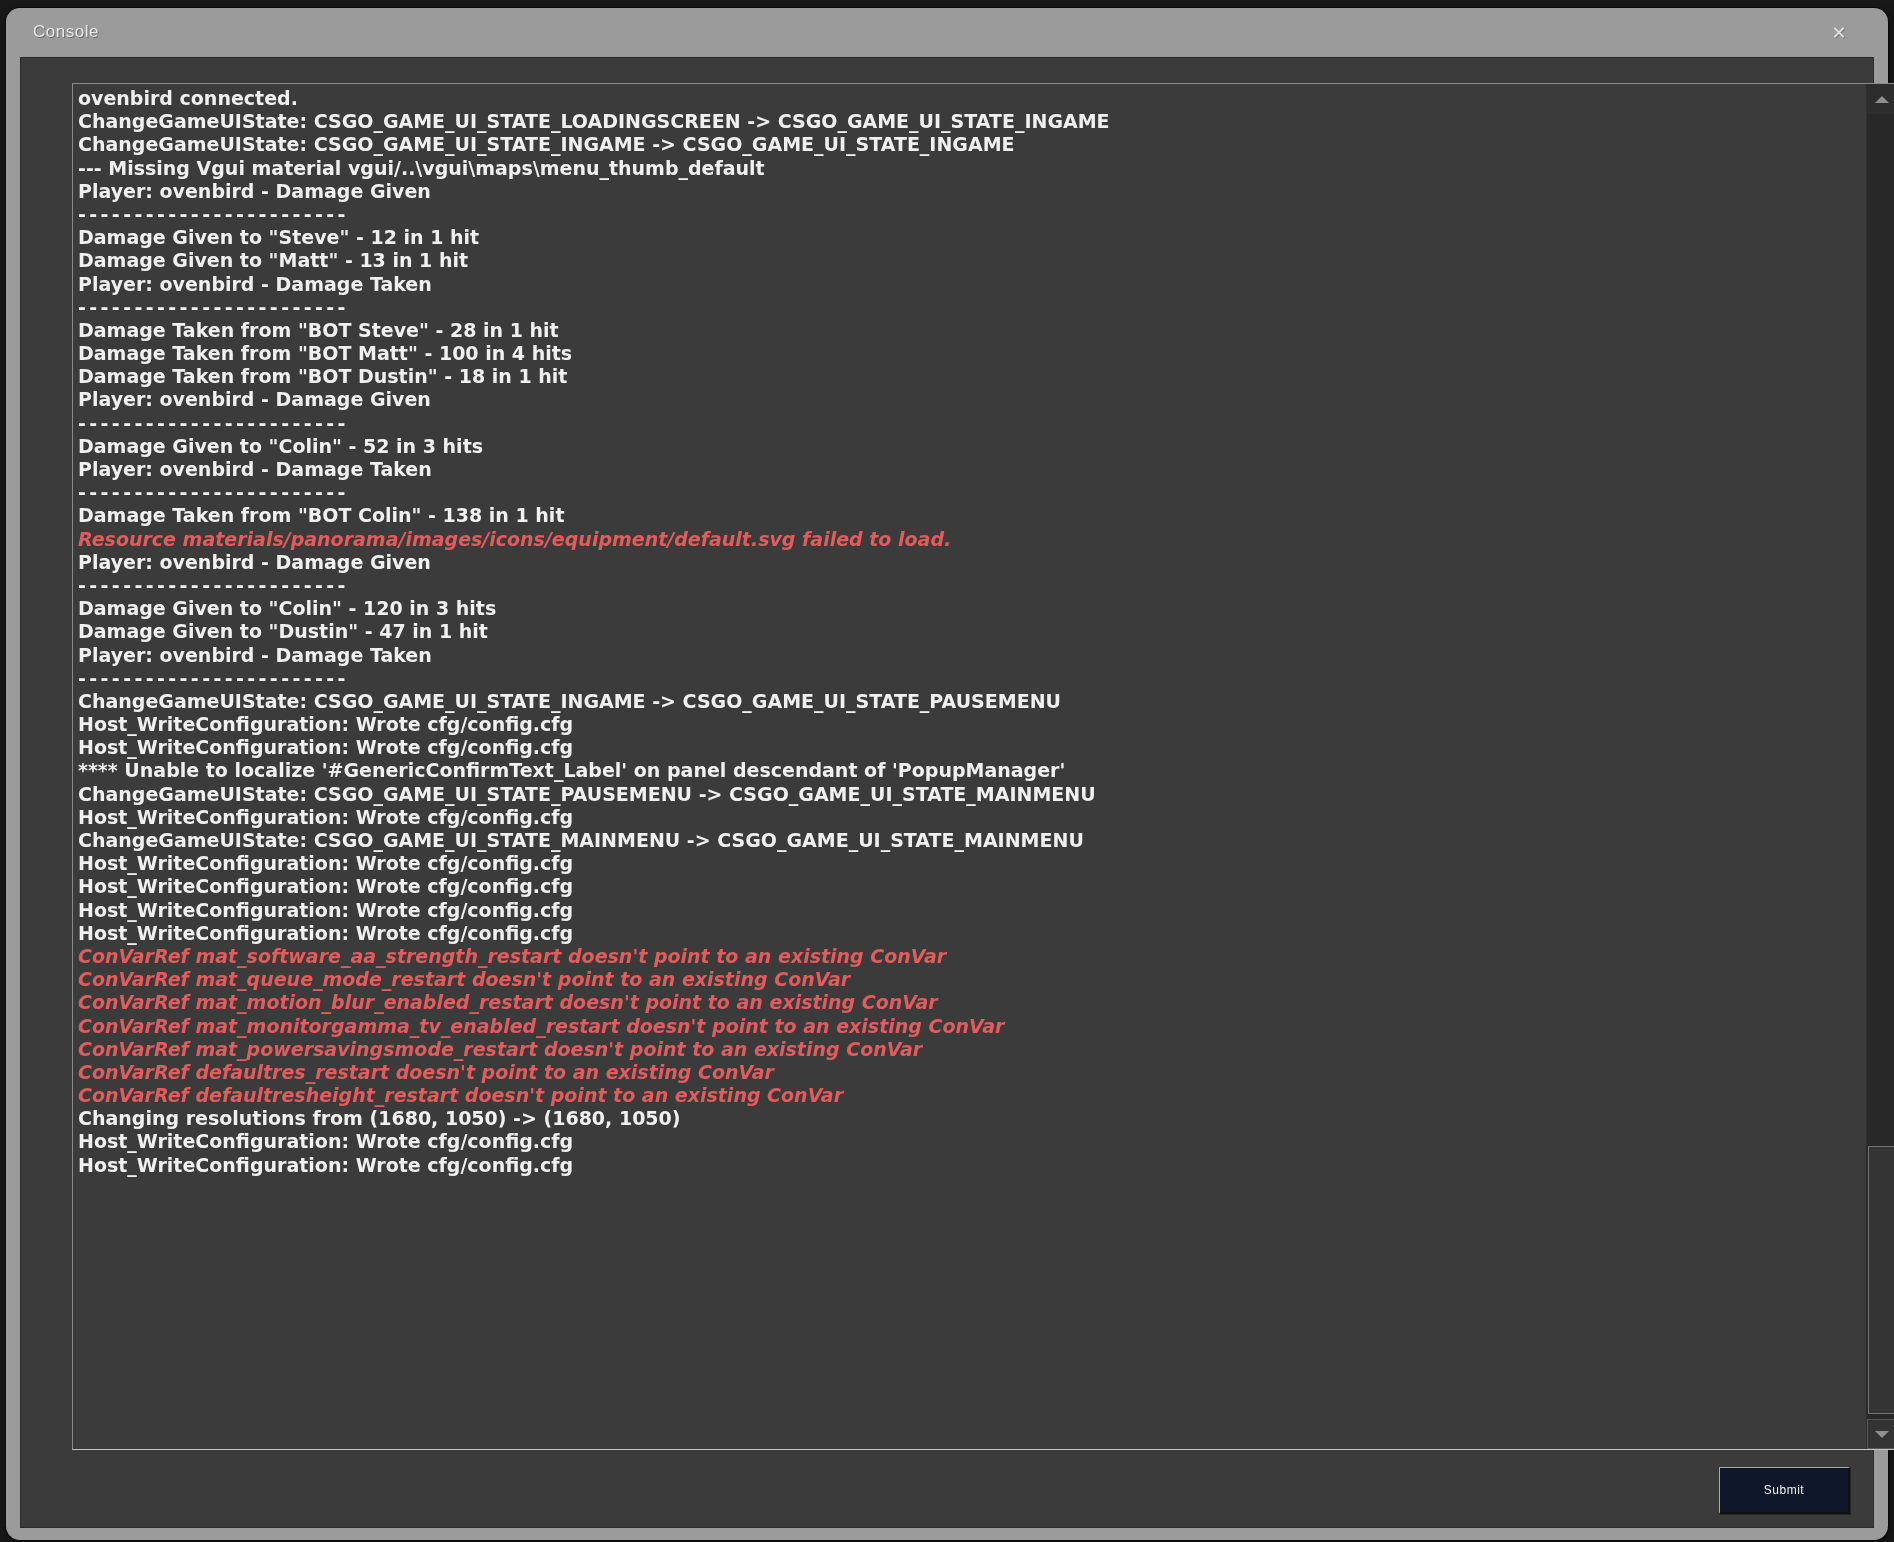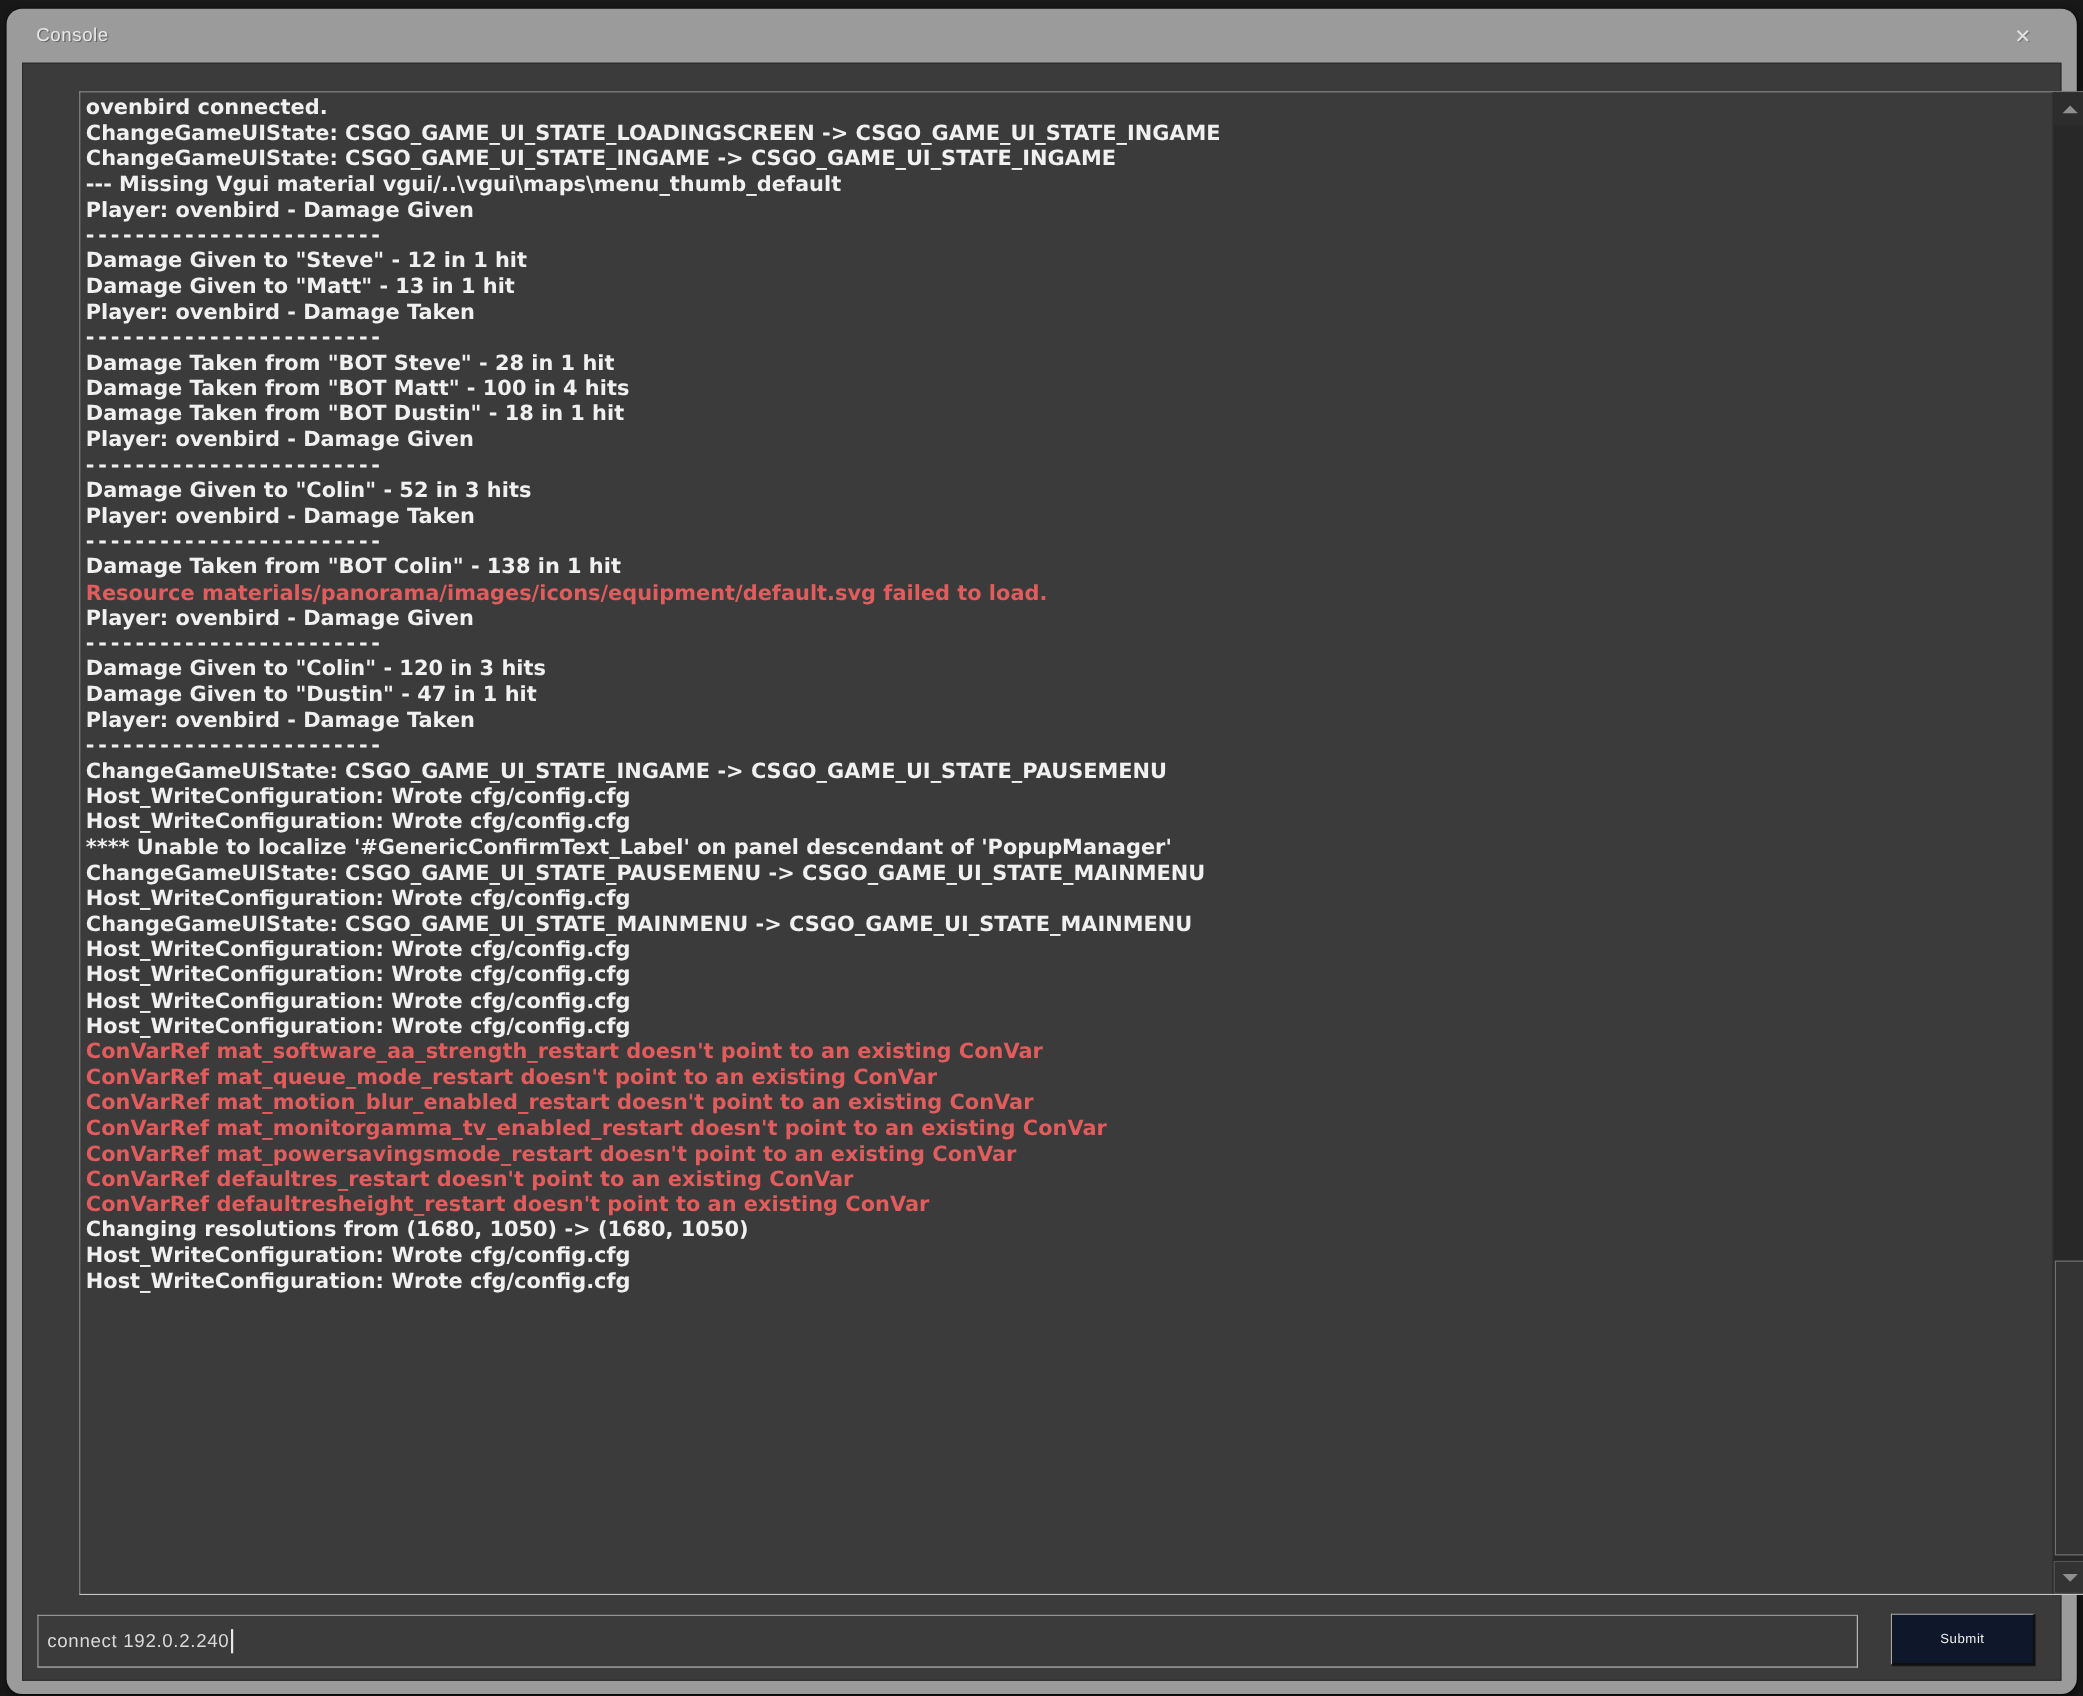--- a/index.html
+++ b/index.html
@@ -51,21 +51,21 @@
     border-right-color:#d2d2d2; border-bottom-color:#c6c6c6;margin-left:38px;
   }
   .output-text{
     position:absolute; left:0; top:0; right:31px; bottom:0;
     overflow:hidden; padding:3px 0 0 5px;
     font-family:"DejaVu Sans","Liberation Sans",sans-serif;
     font-weight:bold; font-size:19px; line-height:23.2px;
     white-space:pre;
   }
   .line{ color:var(--text-white); height:23.2px; }
-  .line.error{ color:var(--error-red); }
+  .line.error{ color:var(--error-red);font-style:italic; }
   .line.sep{ letter-spacing:3.4px; }
 
   .scrollbar{
     position:absolute; top:0; right:0; bottom:0; width:31px;
     background:#282828; border-left:1px solid #303030;
   }
   .scroll-btn{
     position:absolute; left:0; right:0; height:30px;
     display:flex; align-items:center; justify-content:center;
     background:#2d2d2d;
@@ -125,23 +125,19 @@
         <div class="scroll-btn up">
           <span class="tri-up"></span>
         </div>
         <div class="scroll-thumb"></div>
         <div class="scroll-btn down">
           <span class="tri-down"></span>
         </div>
       </div>
     </div>
 
-    <div class="command-input">
-      <span>connect 192.0.2.240</span>
-      <span class="caret"></span>
-    </div>
 
     <div class="submit-btn">
       <span>Submit</span>
     </div>
 
   </div>
 </div>
 
 </body></html>

